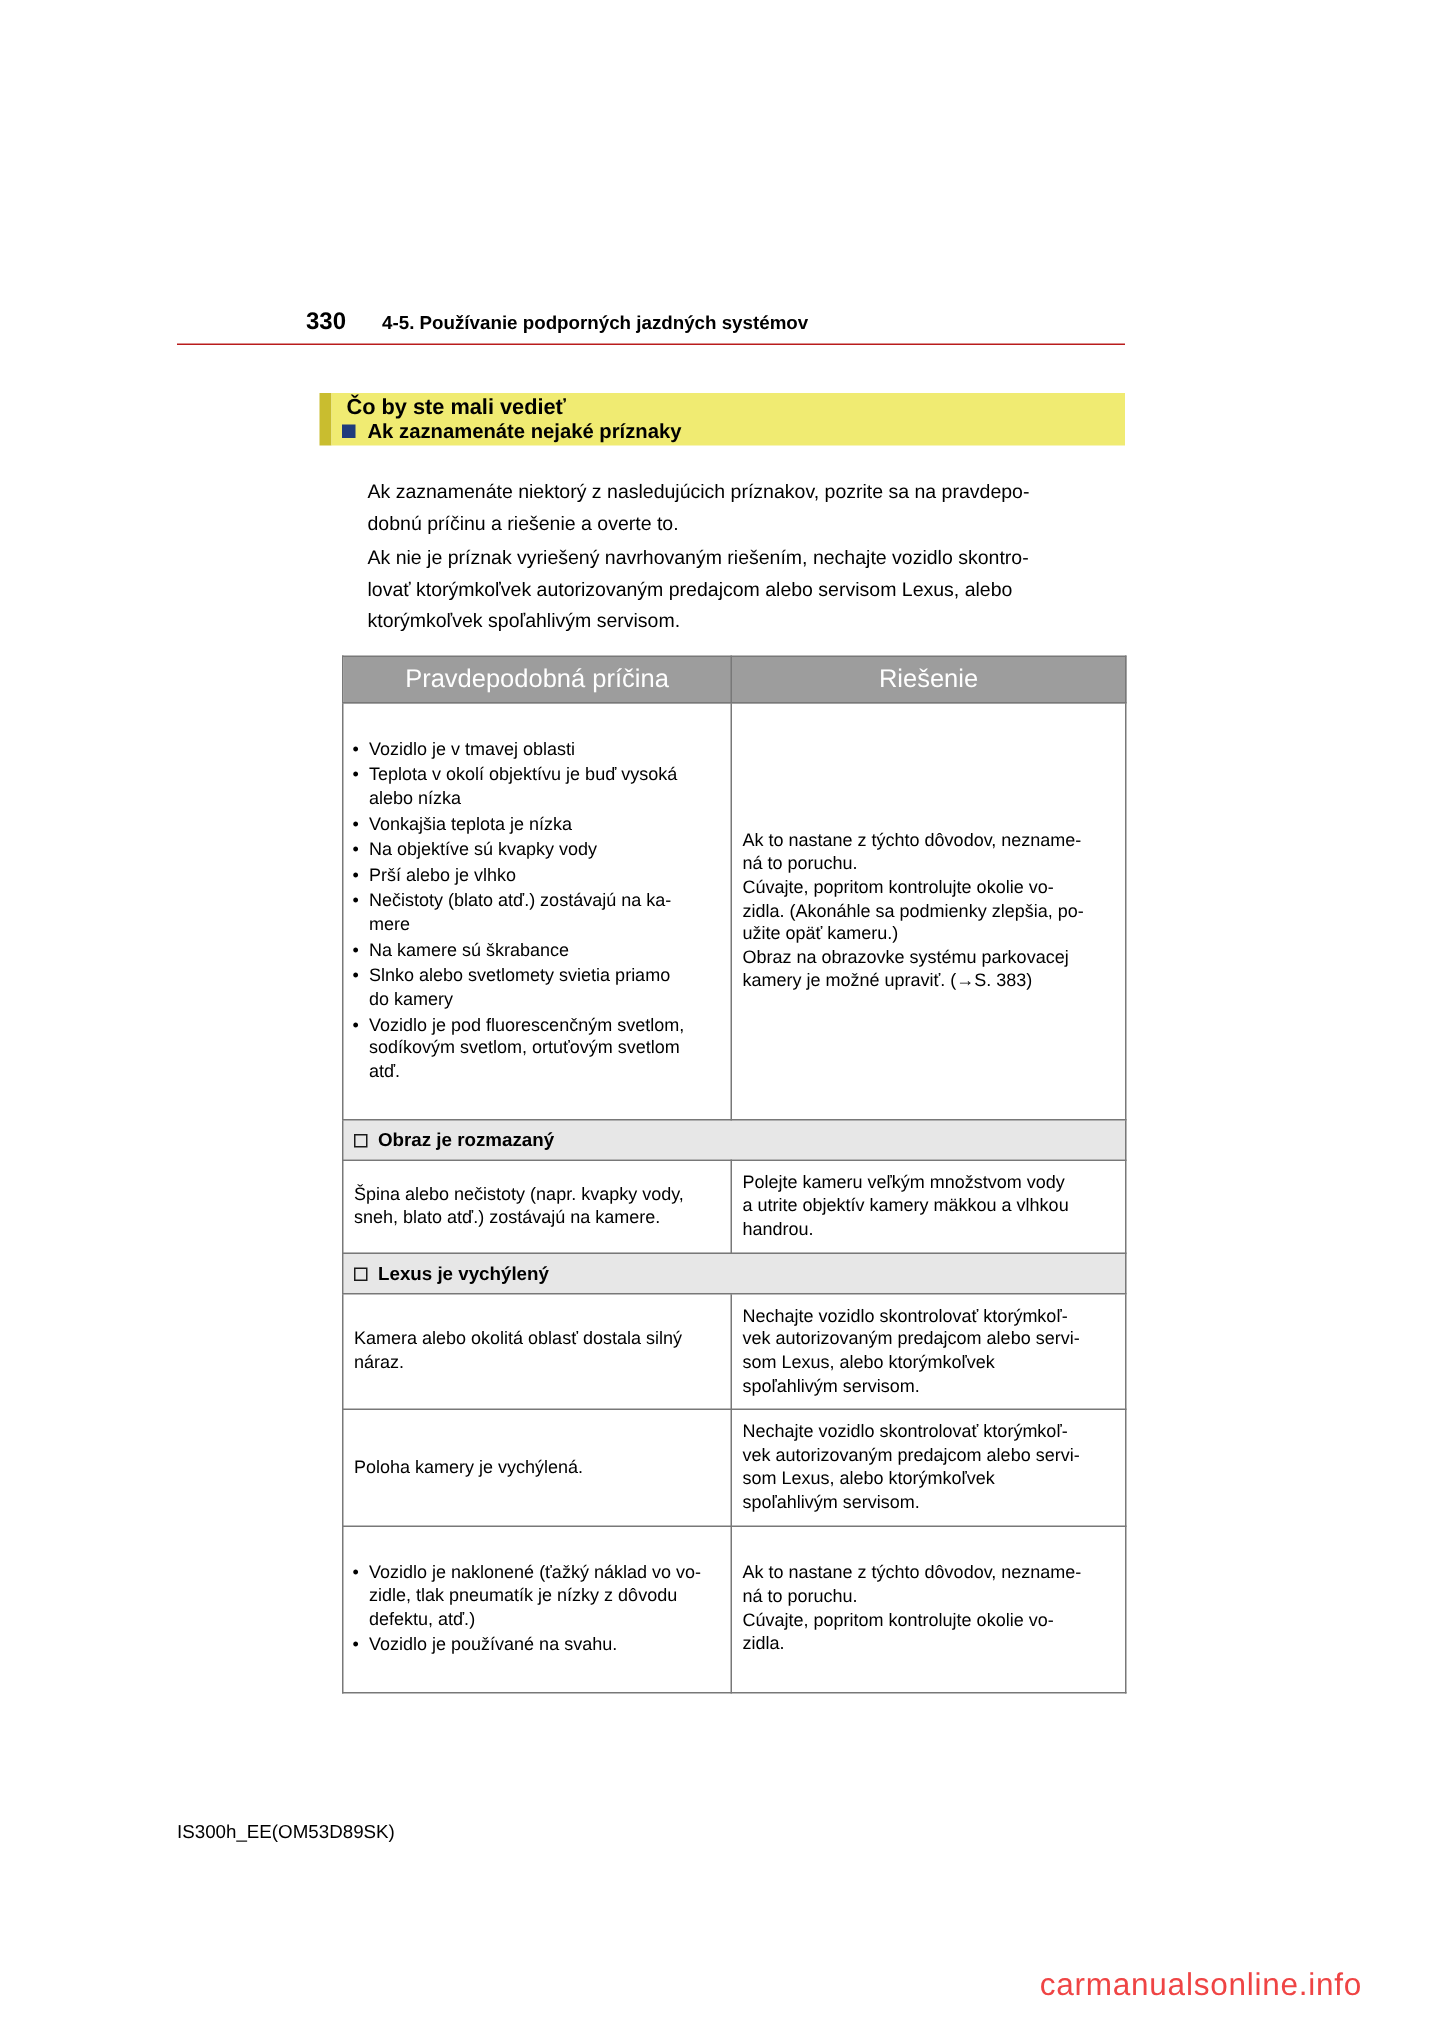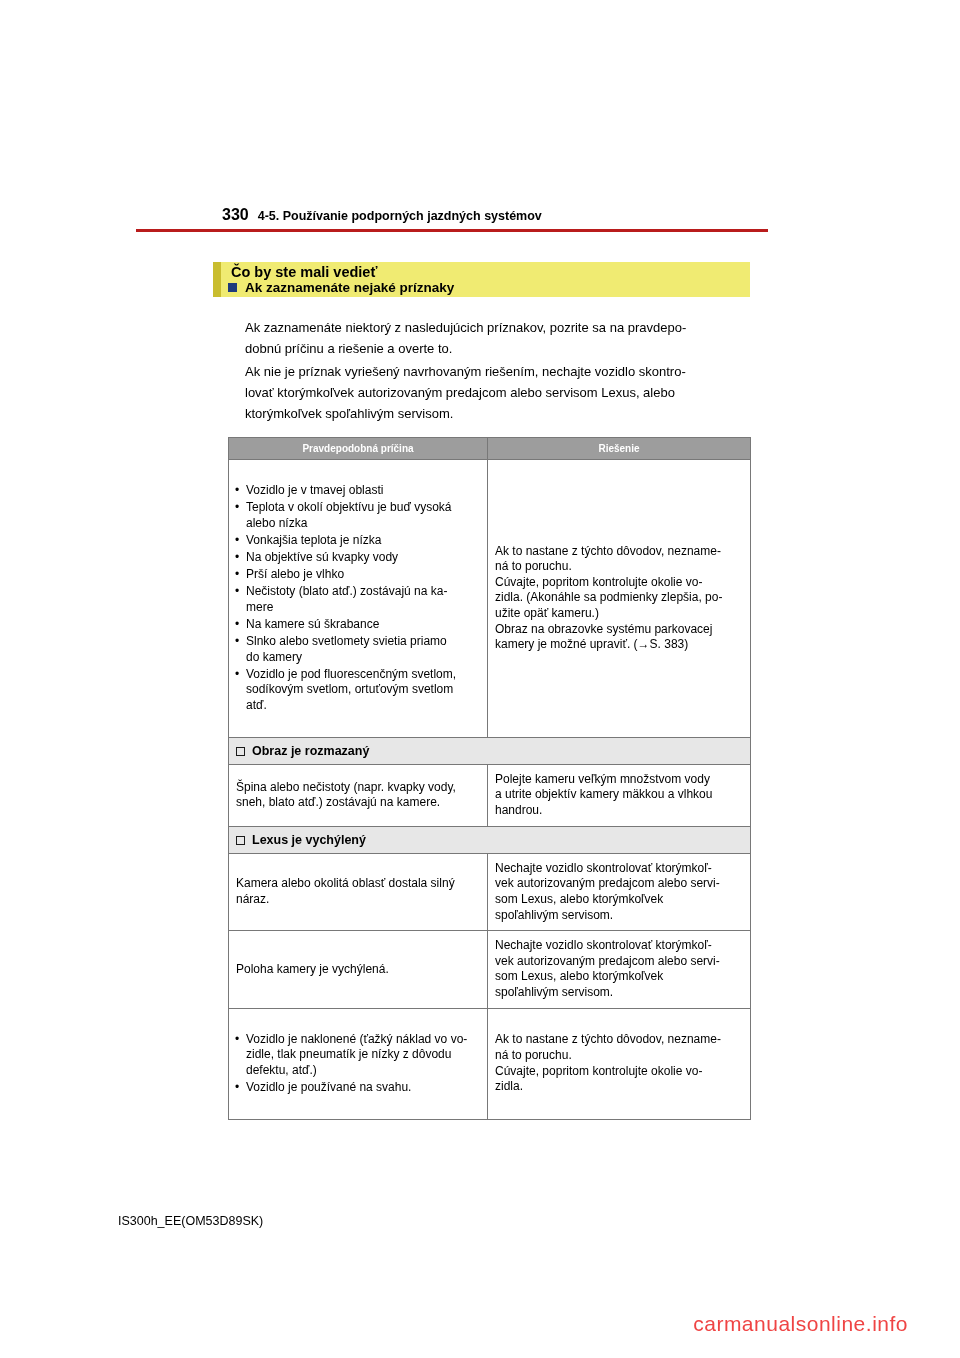--- a/index.html
+++ b/index.html
@@ -13,27 +13,27 @@
     width:960px;
     height:1358px;
     background:#ffffff;
     overflow:hidden;
     margin:0 auto;
   }
 
   
   .page-header {
     position:absolute;
-    left:136px; top:206px;
+    left:118px; top:206px;
     width:632px;
-    border-bottom:3px solid #b91c1c;
+    border-bottom:1px solid #b91c1c;
     padding:0 0 5px 86px;
     display:flex;
     align-items:baseline;
-    gap:9px;
+    gap:24px;
   }
   .page-num { font-size:16px; font-weight:bold; }
   .chapter  { font-size:12.5px; font-weight:bold; }
 
   
   .title-bar {
     position:absolute;
     left:213px; top:262px;
     width:537px; height:35px;
     display:flex;
@@ -81,22 +81,22 @@
   table {
     width:100%;
     border-collapse:collapse;
     font-size:12px;
     line-height:1.3;
   }
   th, td { border:1px solid #787878; }
   th {
     background:#9d9d9d;
     color:#ffffff;
-    font-size:10px;
-    font-weight:bold;
+    font-size:17px;
+    font-weight:normal;
     padding:4px 2px;
     text-align:center;
   }
   .col-cause { width:259px; }
   .section-cell {
     background:#e7e7e7;
     font-weight:bold;
     font-size:12.5px;
     padding:5px 7px;
   }

